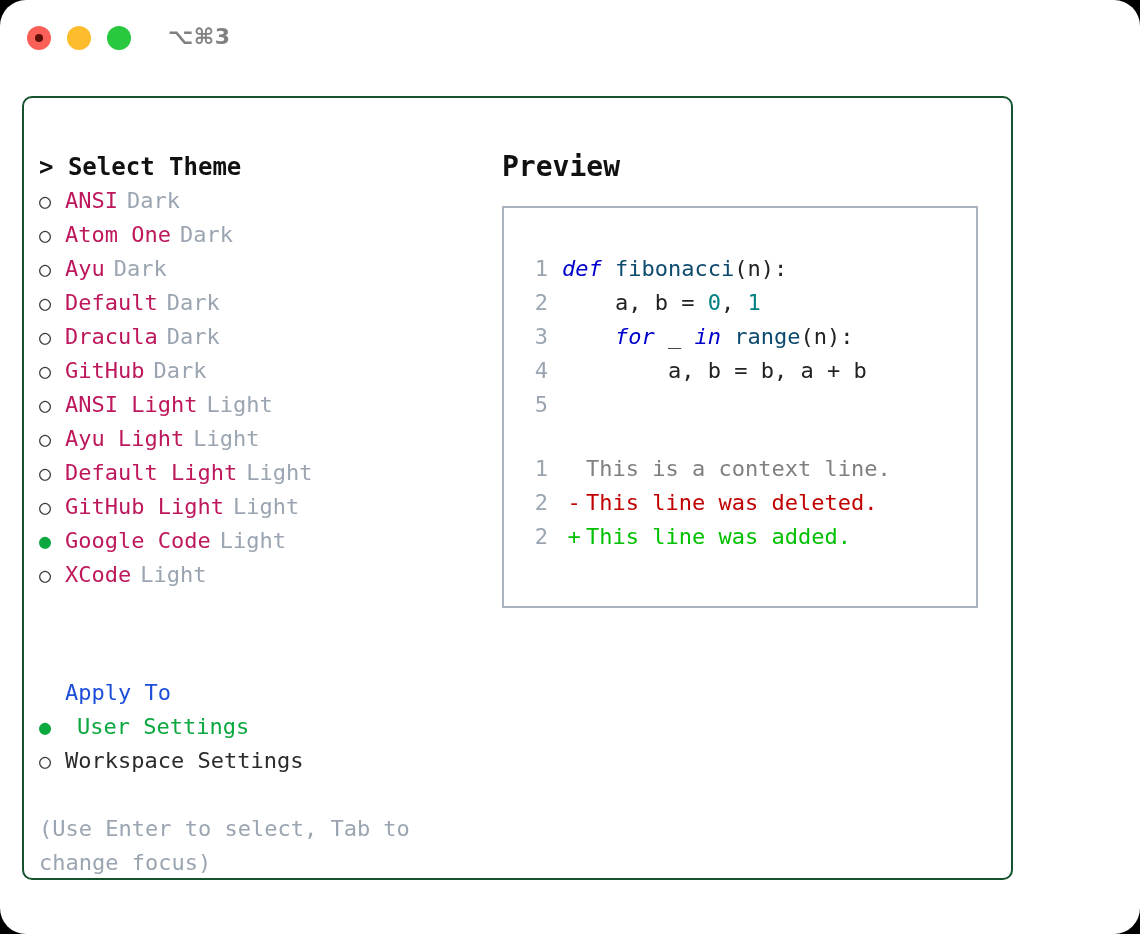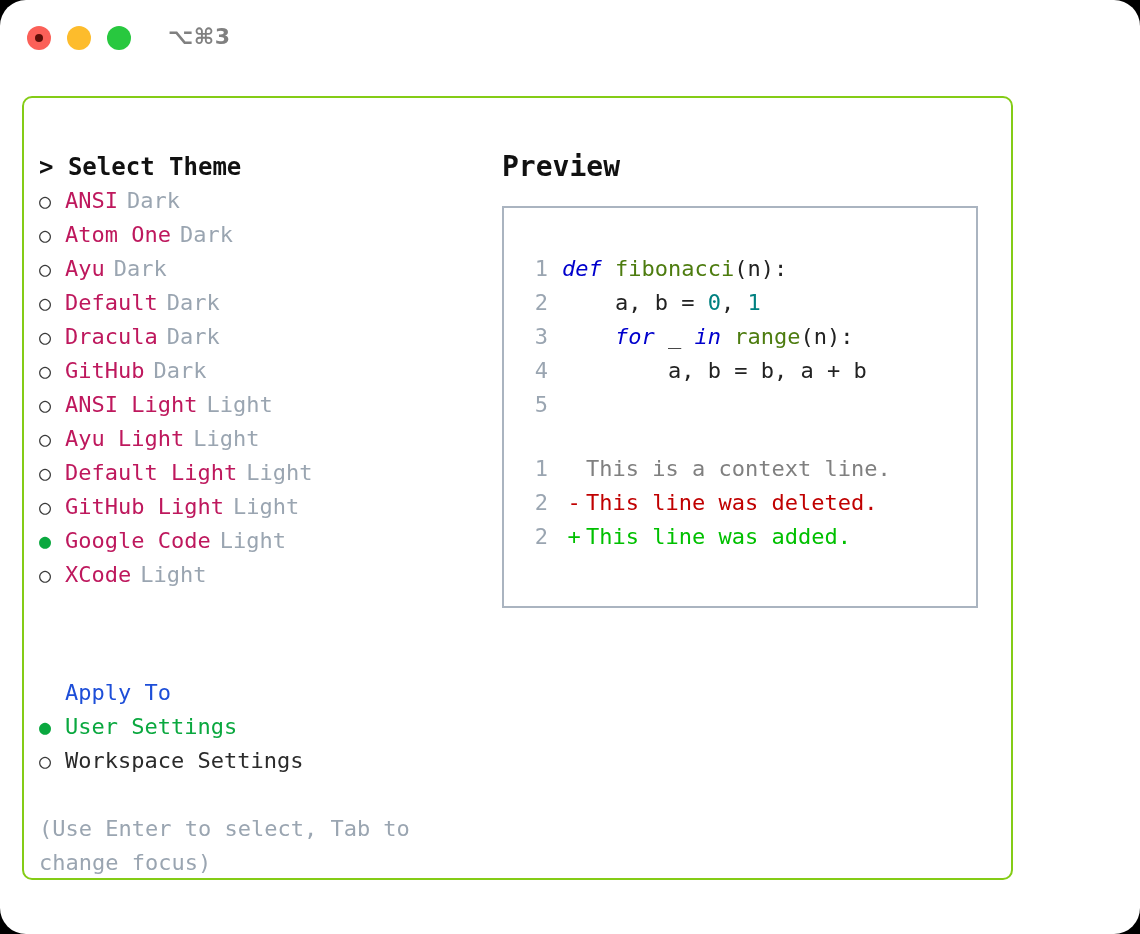--- a/index.html
+++ b/index.html
@@ -61,21 +61,21 @@
     font-family: "DejaVu Sans", "Liberation Sans", sans-serif;
   }
 
   
   #main-panel {
     position: absolute;
     left: 22px;
     top: 96px;
     width: 991px;
     height: 784px;
-    border: 2px solid #84cc16;
+    border: 2px solid #14532d;
     border-radius: 10px;
     background: #ffffff;
     box-sizing: border-box;
   }
 
   
   #theme-column {
     position: absolute;
     left: 15px;
     top: 52px;
@@ -124,21 +124,21 @@
     white-space: pre;
   }
   .apply-row {
     display: flex;
     align-items: baseline;
     font-size: 22px;
     line-height: 34px;
     white-space: pre;
   }
   .apply-row .label { color: #2b2b2b; }
-  .apply-row.selected .label { color: #0aa83f; }
+  .apply-row.selected .label { color: #0aa83f; margin-left: 12px; }
 
   
   #hint-text {
     position: absolute;
     left: 15px;
     top: 714px;
     width: 420px;
     font-size: 22px;
     line-height: 34px;
     color: #9aa5b1;
@@ -183,21 +183,21 @@
     flex: 0 0 28px;
     width: 28px;
     text-align: right;
     color: #9aa5b1;
     padding-right: 14px;
   }
   .code-text { white-space: pre; }
 
   
   .tok-kw   { color: #0000cc; font-style: italic; }
-  .tok-fn   { color: #4d7c0f; }
+  .tok-fn   { color: #0c4a6e; }
   .tok-num  { color: #008080; }
   .tok-pln  { color: #222222; }
 
   
   #diff-area {
     position: absolute;
     left: 16px;
     top: 244px;
     right: 6px;
   }

